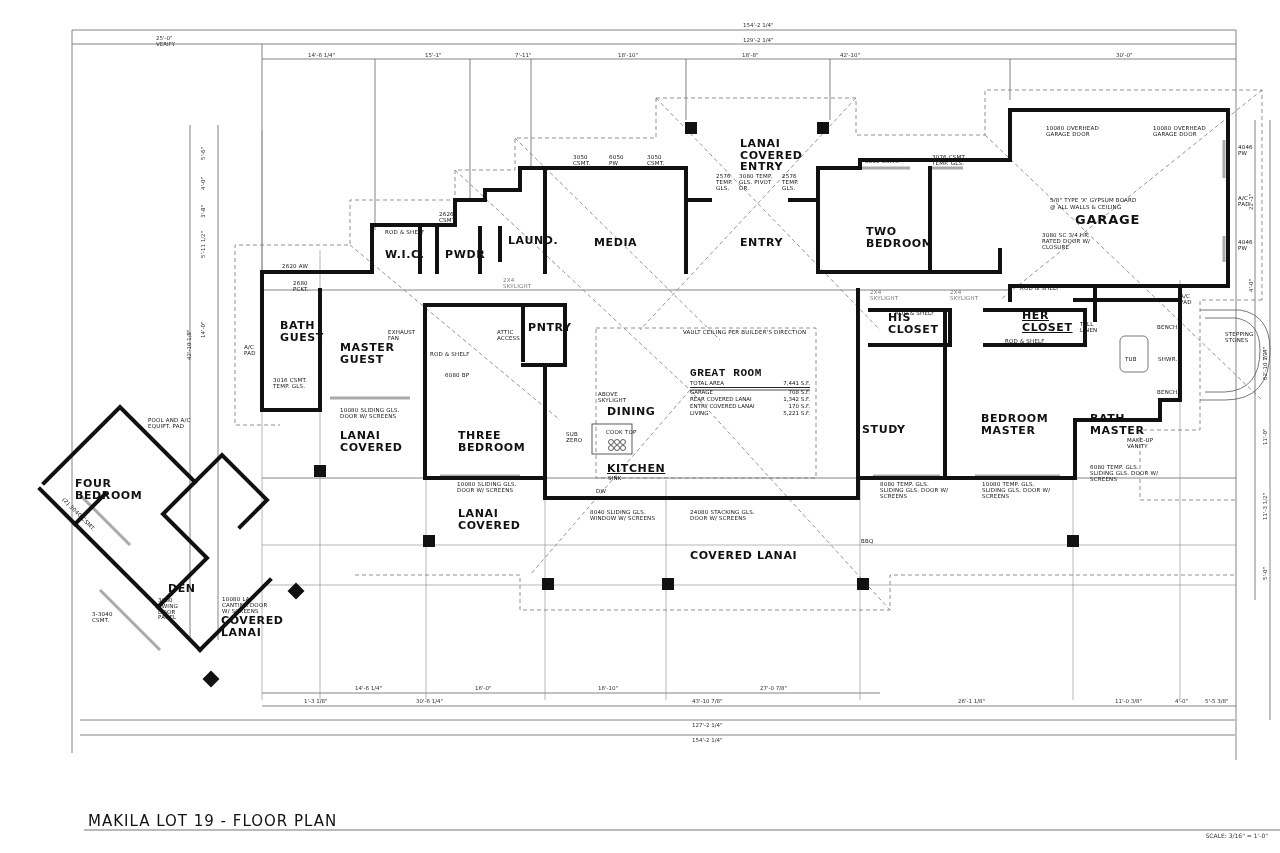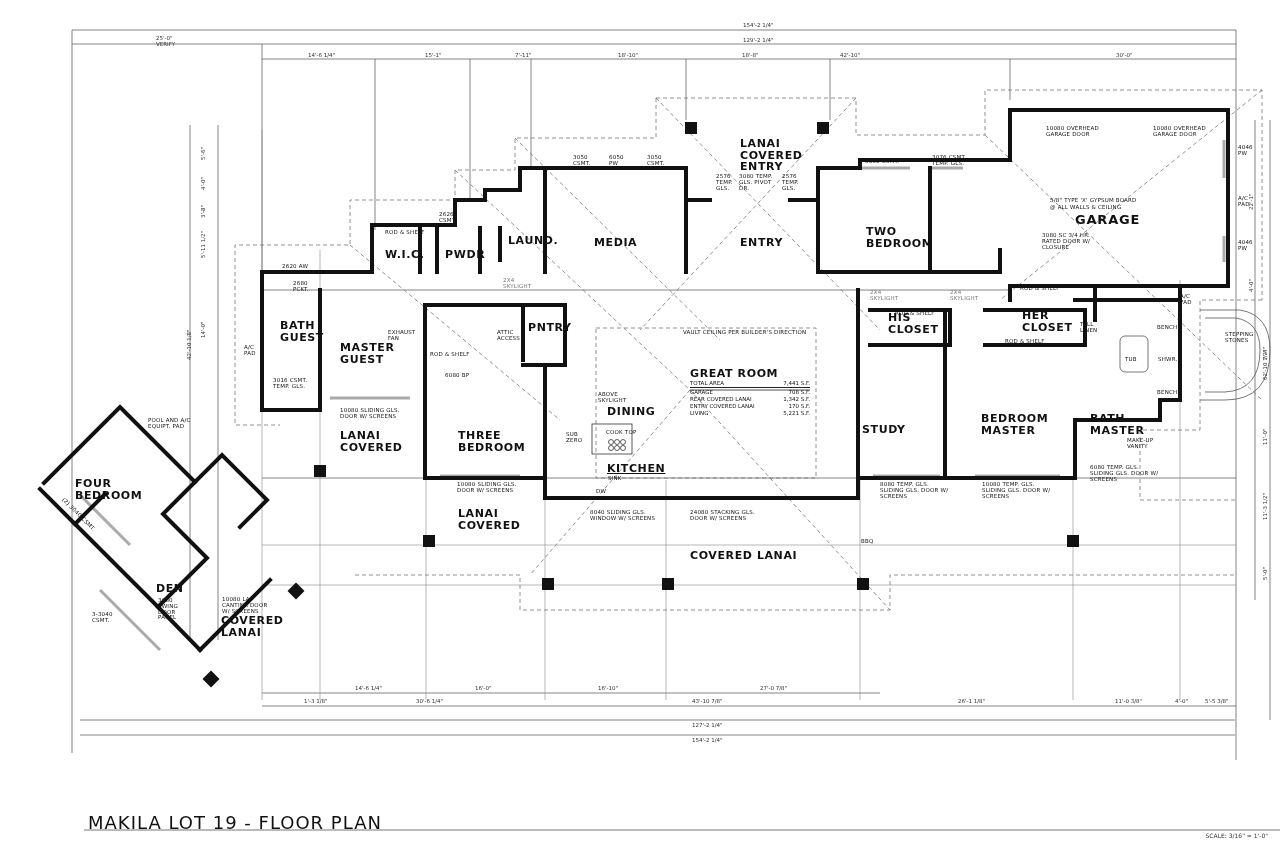--- a/index.html
+++ b/index.html
@@ -4,21 +4,21 @@
 <style>
   html,body{margin:0;padding:0;background:#ffffff;}
   body{width:1280px;height:853px;position:relative;overflow:hidden;font-family:"DejaVu Sans",sans-serif;color:#111;}
   #plan{position:absolute;left:0;top:0;width:1280px;height:853px;}
   .lbl{position:absolute;font-family:"DejaVu Sans",sans-serif;color:#111;text-transform:uppercase;line-height:1.05;white-space:pre;}
   .room{font-size:11px;font-weight:bold;letter-spacing:0.6px;}
   .room-lg{font-size:13px;font-weight:bold;letter-spacing:0.8px;}
   .note{font-size:5.5px;letter-spacing:0.2px;}
   .dim{font-size:5.5px;color:#333;}
   .vdim{position:absolute;font-size:5.5px;color:#333;transform:rotate(-90deg);transform-origin:left top;white-space:pre;}
-  .title{position:absolute;left:88px;top:812px;font-size:18px;letter-spacing:1px;}
+  .title{position:absolute;left:88px;top:812px;font-size:15px;letter-spacing:1px;}
   .scale{position:absolute;right:12px;top:832px;font-size:6px;color:#333;}
   .area-tbl{position:absolute;left:690px;top:380px;width:120px;font-size:5.5px;}
   .area-tbl .row{display:flex;justify-content:space-between;line-height:7px;}
   .area-tbl .total{border-bottom:1px solid #222;margin-bottom:1px;}
 </style>
 </head>
 <body>
 
 <svg id="plan" viewBox="0 0 1280 853" xmlns="http://www.w3.org/2000/svg">
 
@@ -228,40 +228,40 @@
 <div class="lbl room" style="left:508px;top:235px;">LAUND.</div>
 <div class="lbl room" style="left:445px;top:249px;">PWDR</div>
 <div class="lbl room" style="left:385px;top:249px;">W.I.C.</div>
 <div class="lbl room" style="left:280px;top:320px;">BATH
 GUEST</div>
 <div class="lbl room" style="left:340px;top:342px;">MASTER
 GUEST</div>
 <div class="lbl room" style="left:528px;top:322px;">PNTRY</div>
 <div class="lbl room" style="left:458px;top:430px;">THREE
 BEDROOM</div>
-<div class="lbl room" style="left:690px;top:368px;">GREAT ROOM</div>
+<div class="lbl room" style="left:690px;top:368px;font-family:Liberation Mono, monospace;">GREAT ROOM</div>
 <div class="lbl room" style="left:607px;top:406px;">DINING</div>
 <div class="lbl room" style="left:607px;top:463px;text-decoration:underline;">KITCHEN</div>
 <div class="lbl room" style="left:862px;top:424px;">STUDY</div>
 <div class="lbl room" style="left:888px;top:312px;">HIS
 CLOSET</div>
-<div class="lbl room" style="left:1022px;top:310px;">HER
+<div class="lbl room" style="left:1022px;top:310px;text-decoration:underline;">HER
 CLOSET</div>
 <div class="lbl room" style="left:981px;top:413px;">BEDROOM
 MASTER</div>
 <div class="lbl room" style="left:1090px;top:413px;">BATH
 MASTER</div>
 <div class="lbl room" style="left:340px;top:430px;">LANAI
 COVERED</div>
 <div class="lbl room" style="left:458px;top:508px;">LANAI
 COVERED</div>
 <div class="lbl room" style="left:690px;top:550px;">COVERED LANAI</div>
 <div class="lbl room" style="left:75px;top:478px;">FOUR
 BEDROOM</div>
-<div class="lbl room" style="left:156px;top:583px;text-align:right;">DEN</div>
+<div class="lbl room" style="left:168px;top:583px;text-align:right;">DEN</div>
 <div class="lbl room" style="left:221px;top:615px;">COVERED
 LANAI</div>
 
 <div class="area-tbl">
   <div class="row total">
     <span>TOTAL AREA</span>
     <span>7,441 S.F.</span>
   </div>
   <div class="row">
       <span>GARAGE</span>

